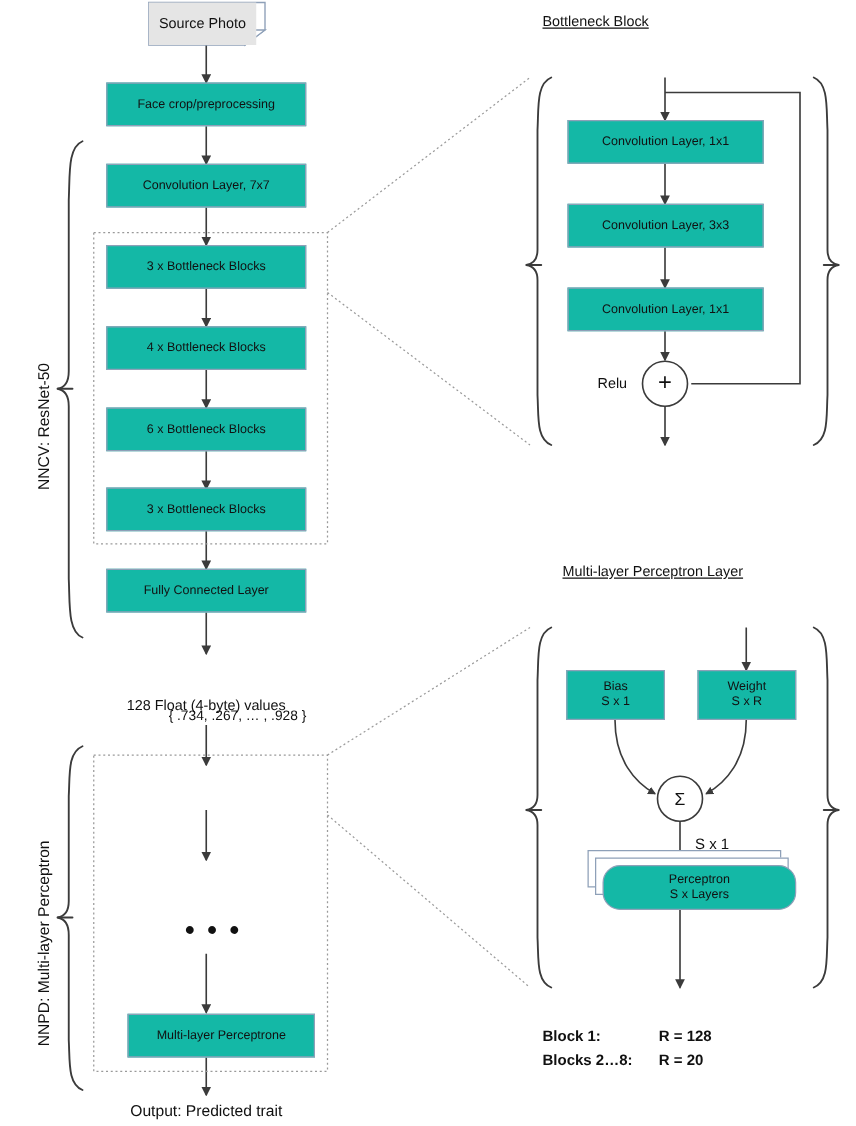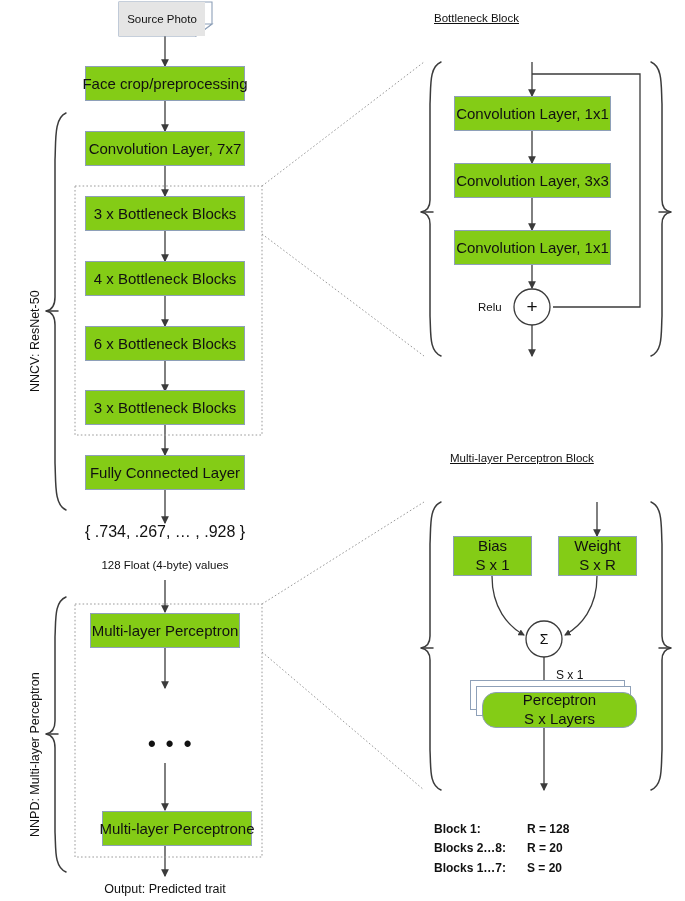--- a/index.html
+++ b/index.html
@@ -26,27 +26,27 @@
     left: 0; top: 0;
     width: 685px;
     height: 901px;
     overflow: visible;
   }
 
   
   .node {
     position: absolute;
     box-sizing: border-box;
-    background: #84cc16;
+    background: #14b8a6;
     border: 1px solid #8ea0b8;
     display: flex;
     flex-direction: column;
     align-items: center;
     justify-content: center;
-    font-size: 15px;
+    font-size: 10px;
     line-height: 1.3;
     color: #111111;
     text-align: center;
     white-space: nowrap;
   }
   .node.two-line { line-height: 1.25; }
 
   .doc-node {
     position: absolute;
     box-sizing: border-box;
@@ -76,24 +76,25 @@
   }
   .panel-title {
     position: absolute;
     font-size: 11.5px;
     color: #111111;
     text-decoration: underline;
     white-space: nowrap;
   }
   .feat-vec {
     position: absolute;
-    font-size: 16px;
+    font-size: 11px;
     color: #111111;
     white-space: nowrap;
     text-align: right;
+    margin-top: 44px;
   }
   .caption {
     position: absolute;
     font-size: 11.5px;
     line-height: 1.35;
     color: #111111;
     text-align: center;
   }
   .ellipsis-dots {
     position: absolute;
@@ -251,41 +252,40 @@
   <div class="node" style="left:85px; top:261px; width:160px; height:35px;">4 x Bottleneck Blocks</div>
   <div class="node" style="left:85px; top:326px; width:160px; height:35px;">6 x Bottleneck Blocks</div>
   <div class="node" style="left:85px; top:390px; width:160px; height:35px;">3 x Bottleneck Blocks</div>
 
   <div class="node" style="left:85px; top:455px; width:160px; height:35px;">Fully Connected Layer</div>
 
   <div class="feat-vec" style="left:85px; top:523px; width:160px;">{ .734, .267, … , .928 }</div>
 
   <div class="caption" style="left:65px; top:558px; width:200px;">128 Float (4-byte) values</div>
 
-  <div class="node" style="left:90px; top:613px; width:150px; height:35px;">Multi-layer Perceptron</div>
 
   <div class="ellipsis-dots" style="left:148px; top:733px;">• • •</div>
 
   <div class="node" style="left:102px; top:811px; width:150px; height:35px;">Multi-layer Perceptrone</div>
 
   <div class="plain-label centered" style="left:65px; top:882px; width:200px; font-size:12.5px;">Output: Predicted trait</div>
 
   <div class="side-label" style="left:28px; top:392px; transform: rotate(-90deg);">NNCV: ResNet-50</div>
   <div class="side-label" style="left:28px; top:837px; transform: rotate(-90deg);">NNPD: Multi-layer Perceptron</div>
 
   <div class="panel-title" style="left:434px; top:12px;">Bottleneck Block</div>
 
   <div class="node" style="left:454px; top:96px; width:157px; height:35px;">Convolution Layer, 1x1</div>
   <div class="node" style="left:454px; top:163px; width:157px; height:35px;">Convolution Layer, 3x3</div>
   <div class="node" style="left:454px; top:230px; width:157px; height:35px;">Convolution Layer, 1x1</div>
 
   <div class="op-label" style="left:478px; top:301px;">Relu</div>
   <div class="sum-glyph" style="left:522px; top:298px; width:20px; font-size:19px; line-height:18px;">+</div>
 
-  <div class="panel-title" style="left:450px; top:452px;">Multi-layer Perceptron Block</div>
+  <div class="panel-title" style="left:450px; top:452px;">Multi-layer Perceptron Layer</div>
 
   <div class="node two-line" style="left:453px; top:536px; width:79px; height:40px;">
     <span>Bias</span>
     <span>S x 1</span>
   </div>
 
   <div class="node two-line" style="left:558px; top:536px; width:79px; height:40px;">
     <span>Weight</span>
     <span>S x R</span>
   </div>
@@ -303,19 +303,15 @@
 
   <div class="legend" style="left:434px; top:820px;">
     <div class="legend-row">
       <span class="legend-key">Block 1:</span>
       <span class="legend-val">R = 128</span>
     </div>
     <div class="legend-row">
       <span class="legend-key">Blocks 2…8:</span>
       <span class="legend-val">R = 20</span>
     </div>
-    <div class="legend-row">
-      <span class="legend-key">Blocks 1…7:</span>
-      <span class="legend-val">S = 20</span>
-    </div>
   </div>
 
 </div>
 
 </body></html>

